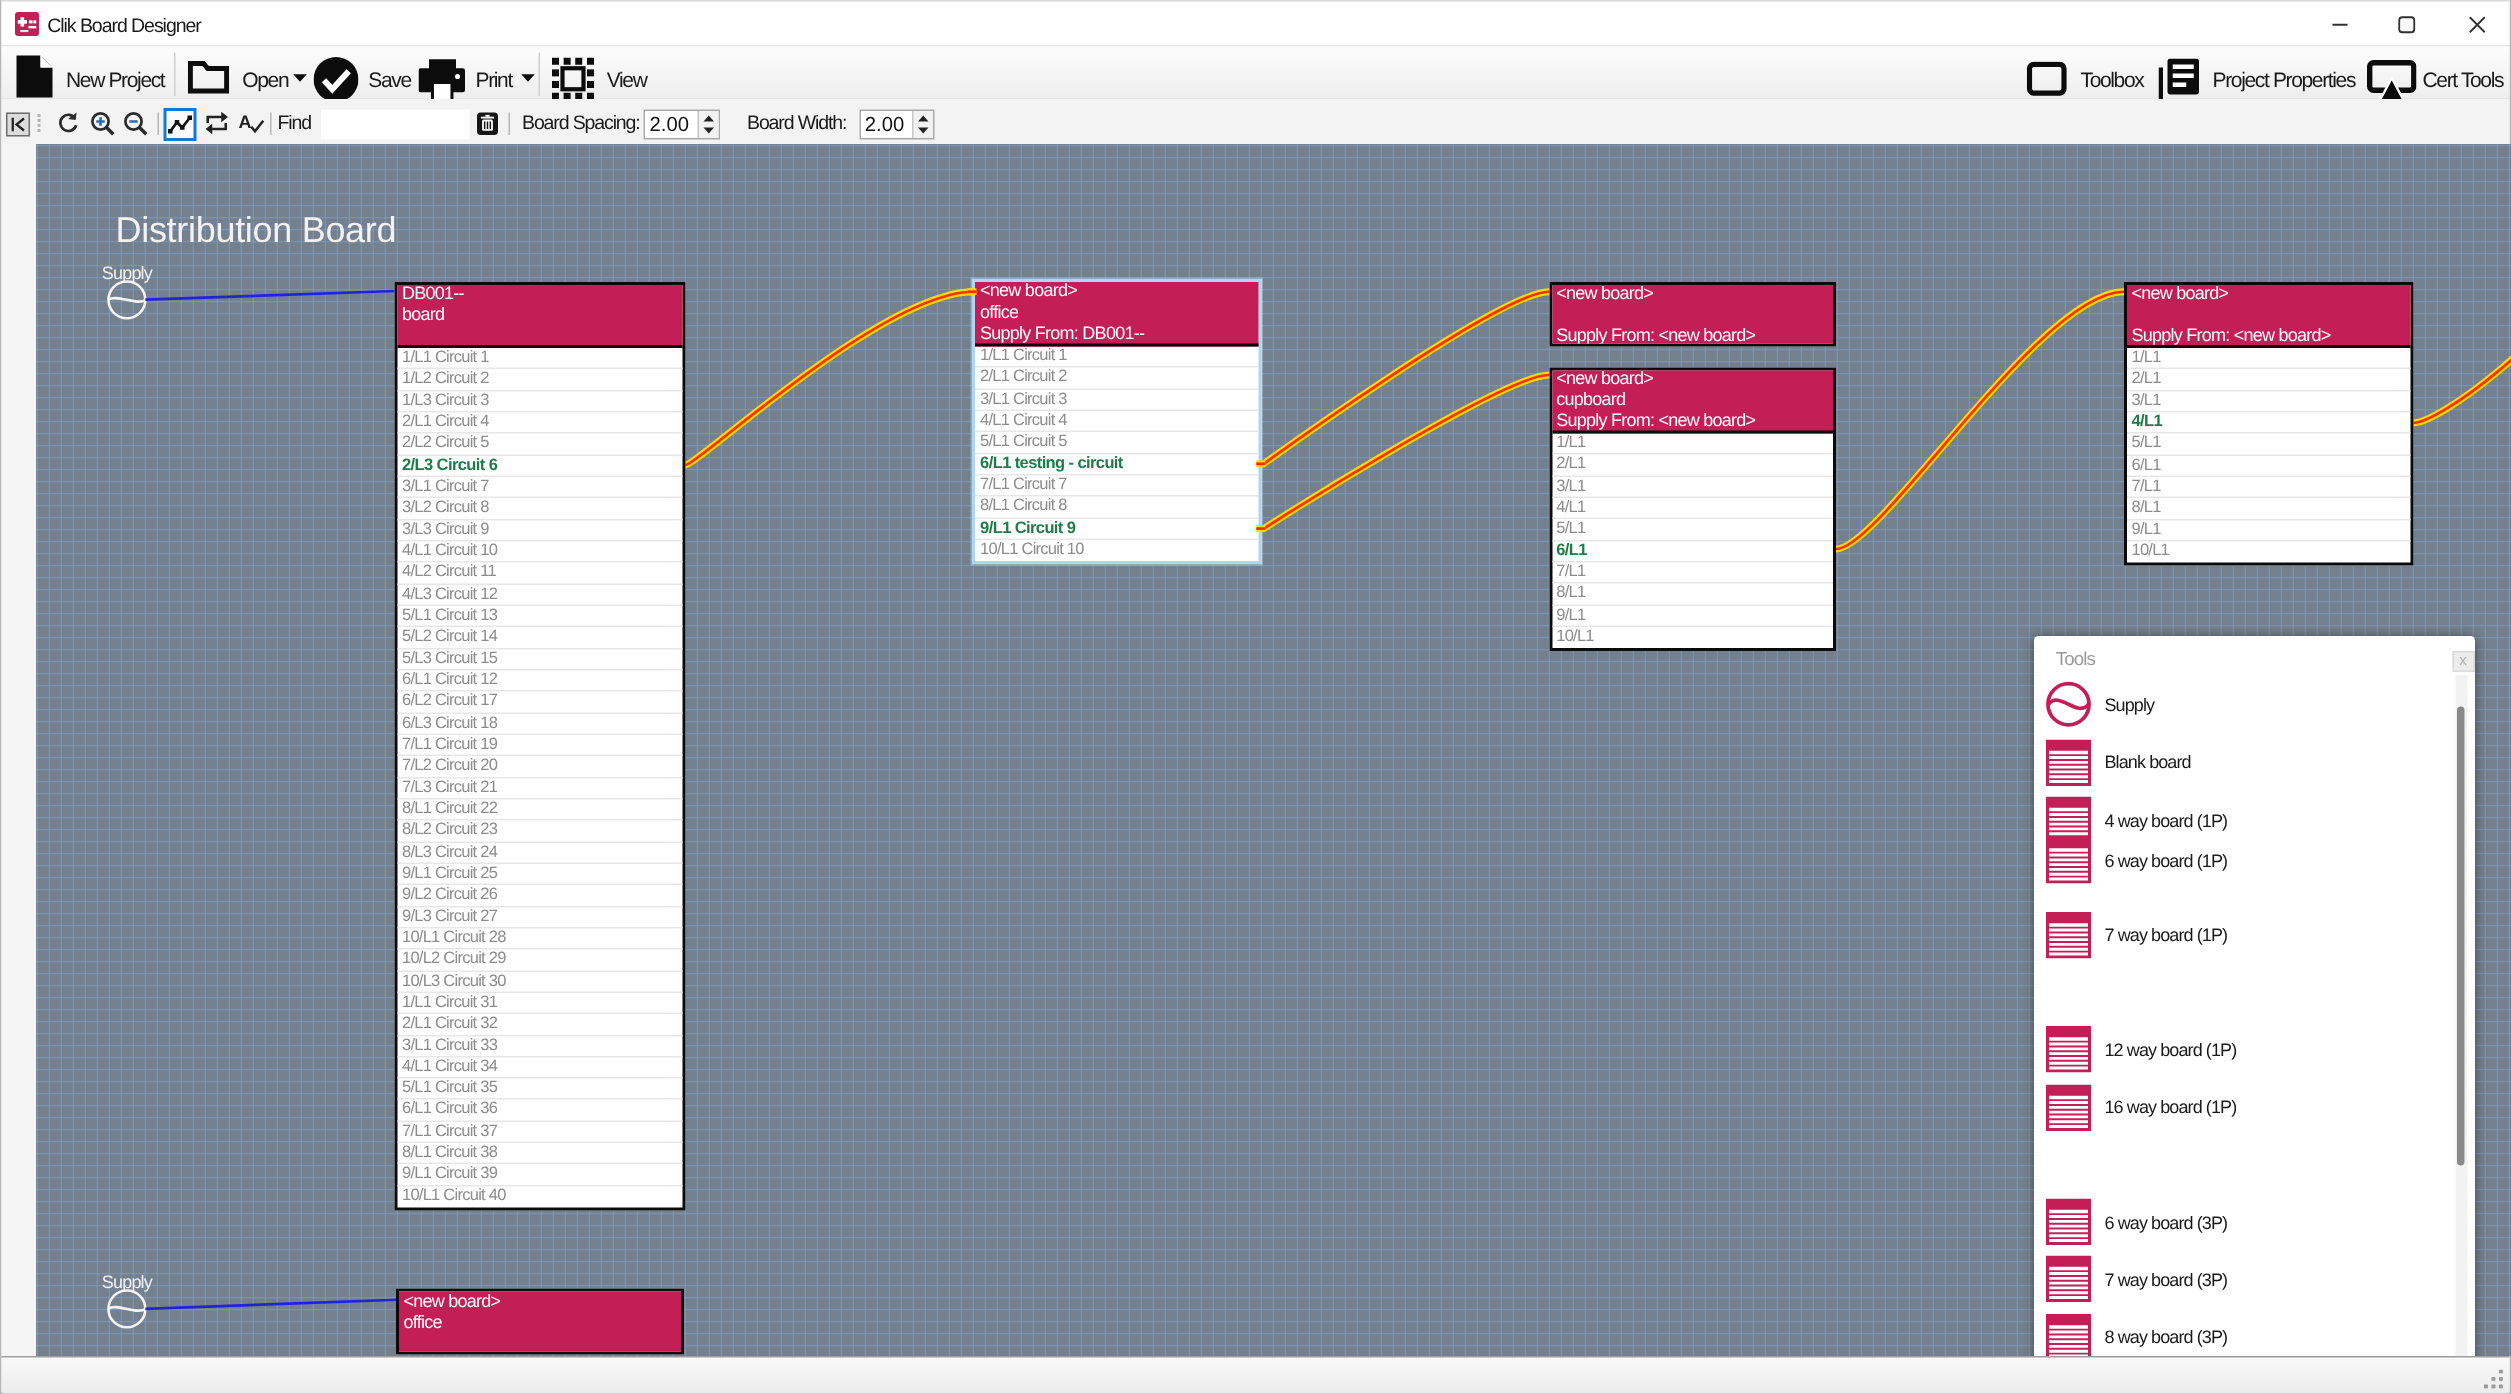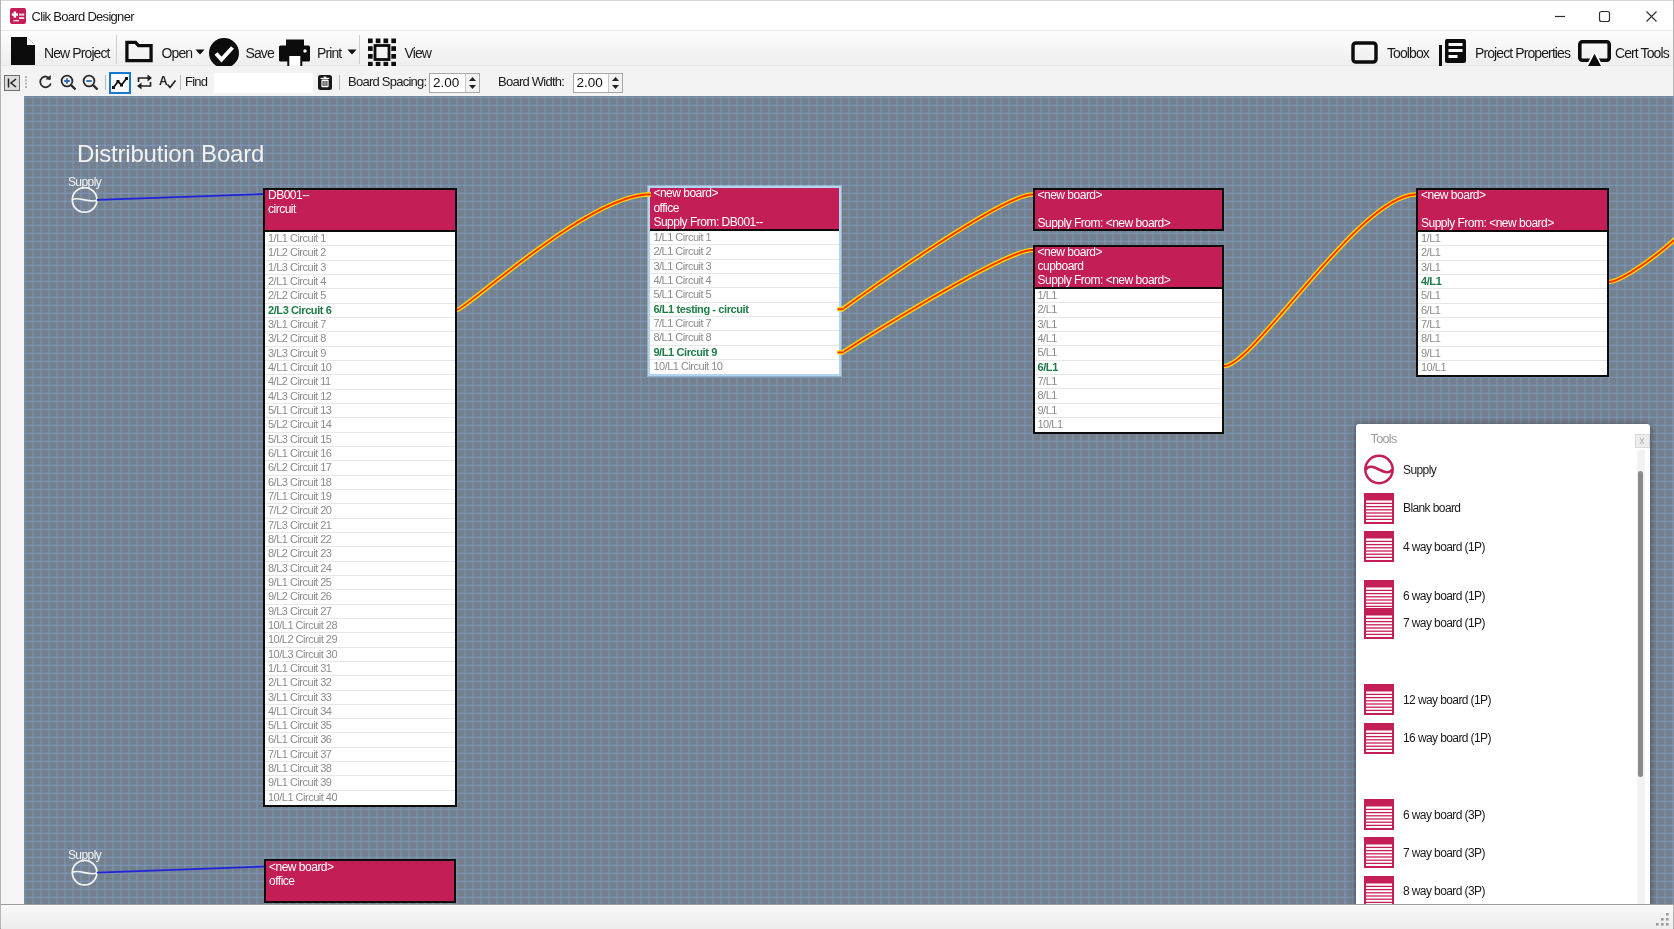--- a/index.html
+++ b/index.html
@@ -239,37 +239,37 @@
         <path d="M814.5,213.2 L818.5,213.2 C818.5,213.2 976.5,98.5 1008.5,98.5 L1012.5,98.5"></path>
         <path d="M814.5,256.4 L818.5,256.4 C818.5,256.4 978.5,154 1008.5,154 L1012.5,154"></path>
         <path d="M1196,270 L1200,270 C1230,270 1336,98.5 1392,98.5 L1396,98.5"></path>
         <path d="M1580.5,186 L1584.5,186 C1603,186 1680,127 1700,85"></path>
       </g>
     </g>
   </svg>
 
   <div class="board" style="left:239px;top:91.5px;width:194px;">
     <div class="bhead"><span>DB001--
-circuit</span></div>
+board</span></div>
 <div class="row" style="">1/L1 Circuit 1</div>
 <div class="row" style="">1/L2 Circuit 2</div>
 <div class="row" style="">1/L3 Circuit 3</div>
 <div class="row" style="">2/L1 Circuit 4</div>
 <div class="row" style="">2/L2 Circuit 5</div>
 <div class="row" style="color:#1E7C46;font-weight:bold;letter-spacing:-0.4px;">2/L3 Circuit 6</div>
 <div class="row" style="">3/L1 Circuit 7</div>
 <div class="row" style="">3/L2 Circuit 8</div>
 <div class="row" style="">3/L3 Circuit 9</div>
 <div class="row" style="">4/L1 Circuit 10</div>
 <div class="row" style="">4/L2 Circuit 11</div>
 <div class="row" style="">4/L3 Circuit 12</div>
 <div class="row" style="">5/L1 Circuit 13</div>
 <div class="row" style="">5/L2 Circuit 14</div>
 <div class="row" style="">5/L3 Circuit 15</div>
-<div class="row" style="">6/L1 Circuit 16</div>
+<div class="row" style="">6/L1 Circuit 12</div>
 <div class="row" style="">6/L2 Circuit 17</div>
 <div class="row" style="">6/L3 Circuit 18</div>
 <div class="row" style="">7/L1 Circuit 19</div>
 <div class="row" style="">7/L2 Circuit 20</div>
 <div class="row" style="">7/L3 Circuit 21</div>
 <div class="row" style="">8/L1 Circuit 22</div>
 <div class="row" style="">8/L2 Circuit 23</div>
 <div class="row" style="">8/L3 Circuit 24</div>
 <div class="row" style="">9/L1 Circuit 25</div>
 <div class="row" style="">9/L2 Circuit 26</div>
@@ -399,21 +399,21 @@
         <line x1="2" y1="10.4" x2="28" y2="10.4"></line>
                 <line x1="2" y1="13.6" x2="28" y2="13.6"></line>
         <line x1="2" y1="16.8" x2="28" y2="16.8"></line>
                 <line x1="2" y1="20.0" x2="28" y2="20.0"></line>
         <line x1="2" y1="23.2" x2="28" y2="23.2"></line>
                 <line x1="2" y1="26.4" x2="28" y2="26.4"></line>
       </g>
     </svg></div>
       <div class="tlabel">4 way board (1P)</div>
     </div>
-    <div class="titem" style="top:152px;">
+    <div class="titem" style="top:130px;">
       <div style="position:absolute;left:0;top:4px;"><svg width="30" height="31" viewBox="0 0 30 31">
       <rect x="1" y="1" width="28" height="29" fill="#fff" stroke="#C41E56" stroke-width="2"></rect>
       <rect x="1" y="1" width="28" height="6.5" fill="#C41E56"></rect>
       <g stroke="#C41E56" stroke-width="1.3">
         <line x1="2" y1="10.4" x2="28" y2="10.4"></line>
                 <line x1="2" y1="13.6" x2="28" y2="13.6"></line>
         <line x1="2" y1="16.8" x2="28" y2="16.8"></line>
                 <line x1="2" y1="20.0" x2="28" y2="20.0"></line>
         <line x1="2" y1="23.2" x2="28" y2="23.2"></line>
                 <line x1="2" y1="26.4" x2="28" y2="26.4"></line>

